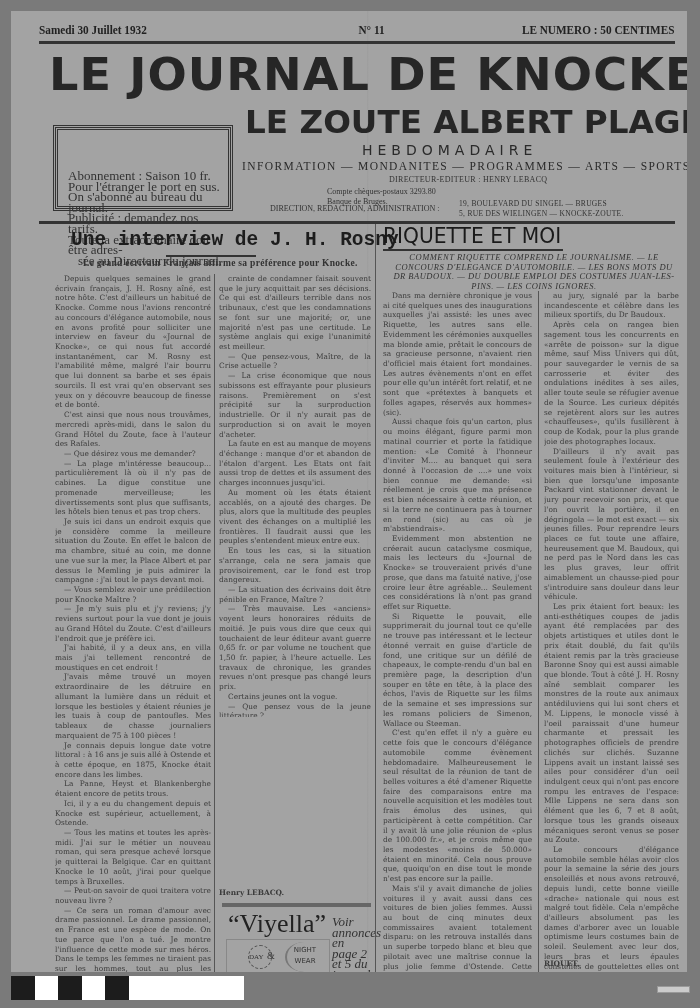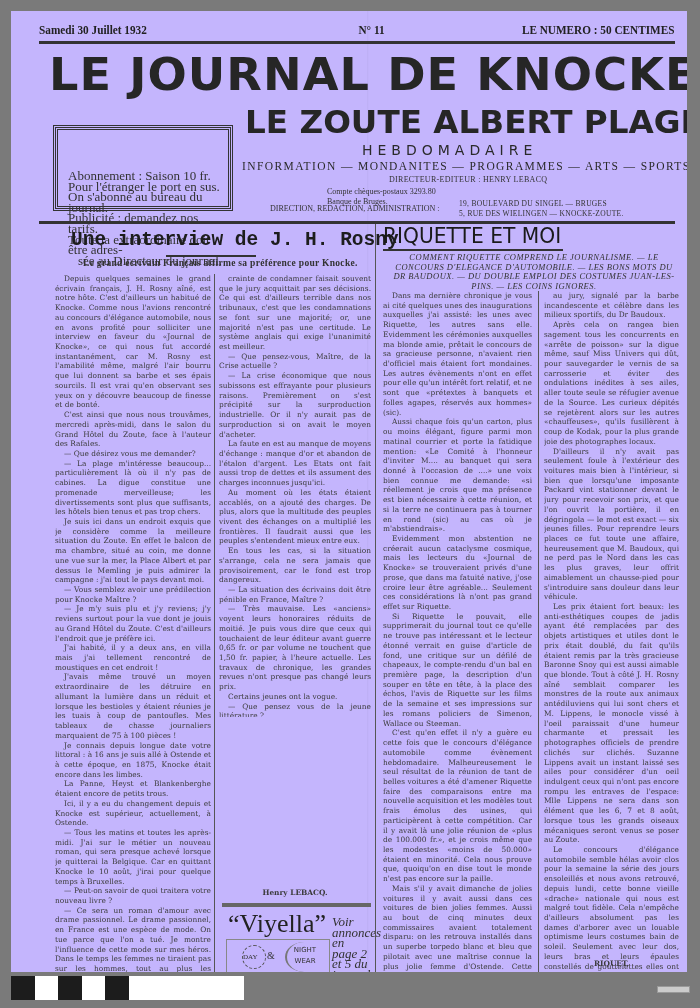--- a/index.html
+++ b/index.html
@@ -1,17 +1,17 @@
 <!DOCTYPE html>
 <html><head>
 <meta charset="utf-8">
 <style>
   html, body { margin:0; padding:0; }
   body { width:700px; height:1008px; background:#7a7a7a; position:relative; overflow:hidden; font-family:"Liberation Serif", serif; }
-  .page { position:absolute; left:11px; top:11px; width:676px; height:961px; background:#c4b5fd; overflow:hidden; }
+  .page { position:absolute; left:11px; top:11px; width:676px; height:961px; background:#a3a3a3; overflow:hidden; }
   .dateline { position:absolute; top:12px; left:28px; right:12px; height:16px; font-family:"Liberation Serif", serif; font-weight:bold; font-size:12.5px; color:#222; transform:scaleX(0.9); transform-origin:left; }
   .dateline .d-left { position:absolute; left:0; }
   .dateline .d-mid { position:absolute; left:355px; }
   .dateline .d-right { position:absolute; right:-70px; }
   .rule-top { position:absolute; top:30px; left:28px; right:12px; height:3px; background:#333; }
   .masthead1 { position:absolute; top:42px; left:38px; width:630px; font-family:"DejaVu Sans", sans-serif; font-weight:bold; font-size:44px; letter-spacing:1px; color:#262626; line-height:44px; white-space:nowrap; transform:scaleX(1.05); transform-origin:left; }
   .masthead2 { position:absolute; top:95px; left:234px; font-family:"DejaVu Sans", sans-serif; font-weight:bold; font-size:32px; color:#262626; line-height:32px; white-space:nowrap; transform:scaleX(1.02); transform-origin:left; }
   .hebdo { position:absolute; top:131px; left:351px; font-family:"DejaVu Sans", sans-serif; font-size:14px; letter-spacing:5px; color:#2a2a2a; }
   .rubriques { position:absolute; top:149px; left:231px; font-family:"Liberation Serif", serif; font-size:11.5px; letter-spacing:1.4px; color:#2a2a2a; white-space:nowrap; }
   .directeur { position:absolute; top:164px; left:378px; font-family:"Liberation Serif", serif; font-size:8px; color:#333; white-space:nowrap; letter-spacing:0.3px; }
@@ -23,31 +23,31 @@
   .rule-mid { position:absolute; top:210px; left:28px; right:12px; height:3px; background:#333; }
   .h-rosny { position:absolute; top:218px; left:60px; font-family:Liberation Mono, monospace; font-weight:bold; font-size:19.5px; color:#1d1d1d; white-space:nowrap; }
   .h-rosny-rule { position:absolute; top:244px; left:155px; width:90px; height:1.5px; background:#333; }
   .rosny-sub { position:absolute; top:247px; left:72px; font-size:9.5px; font-weight:bold; color:#333; white-space:nowrap; letter-spacing:0.3px; }
   .vrule { position:absolute; width:1px; background:#555; }
   .h-riq { position:absolute; top:212px; left:372px; font-family:"DejaVu Sans", sans-serif; font-size:22px; color:#1a1a1a; white-space:nowrap; transform:scaleX(0.92); transform-origin:left; }
   .h-riq-rule { position:absolute; top:238px; left:372px; width:180px; height:2px; background:#333; }
   .riq-deck { position:absolute; top:242px; left:382px; width:282px; font-size:8.5px; font-style:italic; color:#333; line-height:9.6px; text-align:center; text-transform:uppercase; letter-spacing:0.5px; }
   .col { position:absolute; font-family:"DejaVu Serif", serif; font-size:7.4px; line-height:9.72px; color:#3a3a3a; text-align:justify; overflow:hidden; }
   .col p { margin:0; text-indent:9px; }
-  .col .sig { text-align:center; font-weight:bold; margin-top:0; }
+  .col .sig { text-align:left; font-weight:bold; margin-top:0; }
   .col1 { left:44px; top:263px; width:156px; height:698px; }
   .col2 { left:208px; top:263px; width:152px; height:443px; }
   .col3 { left:372px; top:280px; width:149px; height:681px; }
   .col4 { left:533px; top:280px; width:135px; height:681px; }
   .ad-top-rule { position:absolute; top:892px; left:211px; width:149px; height:4px; background:#666; }
   .ad { position:absolute; top:898px; left:211px; width:149px; height:63px; }
   .ad .vivella { position:absolute; left:6px; top:2px; font-family:"Liberation Serif", serif; font-size:26px; color:#222; line-height:26px; }
   .ad .voir { position:absolute; left:110px; top:8px; width:40px; font-size:13px; font-style:italic; color:#333; text-align:left; line-height:10.5px; }
   .ad .adbox { position:absolute; left:4px; top:30px; width:102px; height:33px; border:1px solid #888; }
-  .ad .day { position:absolute; left:15px; top:5px; width:22px; height:22px; border:1.5px dashed #555; border-radius:50%; font-size:7px; text-align:left; line-height:22px; color:#333; }
+  .ad .day { position:absolute; left:21px; top:5px; width:22px; height:22px; border:1.5px dashed #555; border-radius:50%; font-size:7px; text-align:left; line-height:22px; color:#333; }
   .ad .amp { position:absolute; left:40px; top:10px; font-size:10px; color:#333; }
   .ad .night { position:absolute; left:58px; top:2px; width:36px; height:27px; border-left:2px solid #777; border-radius:50% 0 0 50%; font-size:7px; font-family:"DejaVu Sans", sans-serif; text-align:center; line-height:11px; padding-top:3px; color:#333; }
   .fold { position:absolute; top:0; left:356px; width:2px; height:961px; background:linear-gradient(90deg, rgba(0,0,0,0.04), rgba(0,0,0,0)); }
   .colorbar { position:absolute; top:976px; left:11px; width:233px; height:24px; background:#fff; }
   .colorbar .blk { position:absolute; top:0; width:24px; height:24px; background:#1c1c1c; }
   .tiny-label { position:absolute; top:986px; left:657px; width:31px; height:5px; background:#ccc; border:1px solid #999; }
 </style>
 </head>
 <body>
 

